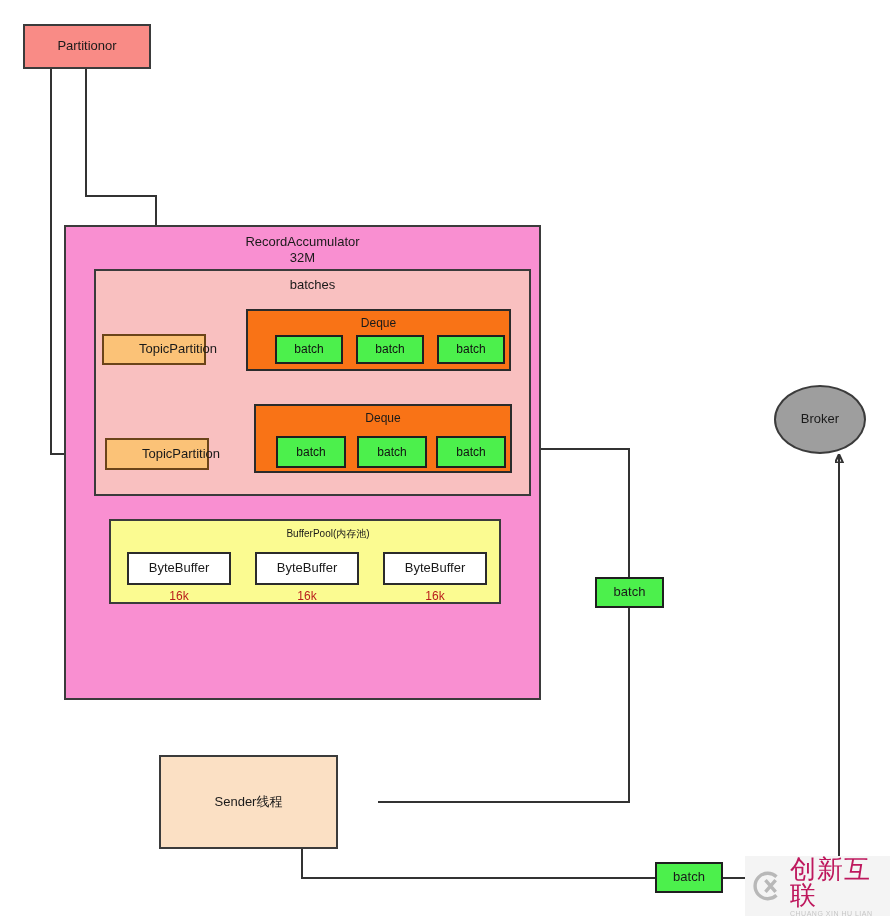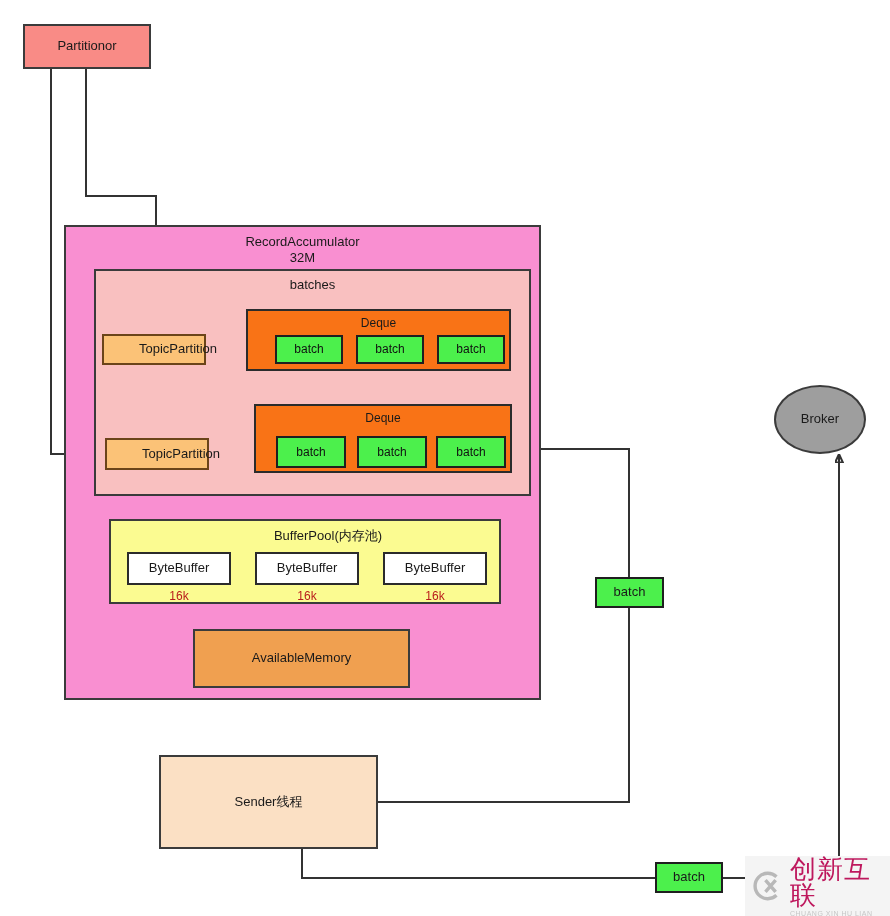--- a/index.html
+++ b/index.html
@@ -112,21 +112,21 @@
   
   #buffer-pool {
     left: 109px; top: 519px; width: 392px; height: 85px;
     background: #fbfb91;
     border: 2px solid #3b3b3b;
     display: block;
   }
   #buffer-pool .bp-title {
     position: absolute;
     left: 0; right: 0; top: 7px;
-    font-size: 13px;
+    font-size: 10px;
     text-align: center;
     margin-left: 46px;
   }
   .byte-buffer {
     position: absolute;
     box-sizing: border-box;
     background: #ffffff;
     border: 2px solid #2b2b2b;
     display: flex;
     align-items: center;
@@ -151,21 +151,21 @@
   
   #available-memory {
     left: 193px; top: 629px; width: 217px; height: 59px;
     background: #f0a050;
     border: 2px solid #3b3b3b;
     font-size: 13px;
   }
 
   
   #sender-thread {
-    left: 159px; top: 755px; width: 219px; height: 94px;
+    left: 159px; top: 755px; width: 179px; height: 94px;
     background: #fbe0c4;
     border: 2px solid #3b3b3b;
     font-size: 13px;
   }
 
   
   .batch-standalone {
     background: #4cf04c;
     border: 2px solid #1f1f1f;
     font-size: 13px;
@@ -285,23 +285,20 @@
   <div class="node" id="buffer-pool">
     <div class="bp-title">BufferPool(内存池)</div>
     <div class="byte-buffer bb0">ByteBuffer</div>
     <div class="byte-buffer bb1">ByteBuffer</div>
     <div class="byte-buffer bb2">ByteBuffer</div>
     <div class="bb-size s0">16k</div>
     <div class="bb-size s1">16k</div>
     <div class="bb-size s2">16k</div>
   </div>
 
-  <div class="node" id="available-memory">
-    <span>AvailableMemory</span>
-  </div>
 
   <div class="node" id="sender-thread">
     <span>Sender线程</span>
   </div>
 
   <div class="node batch-standalone" id="batch-mid">
     <span>batch</span>
   </div>
 
   <div class="node batch-standalone" id="batch-bottom">

